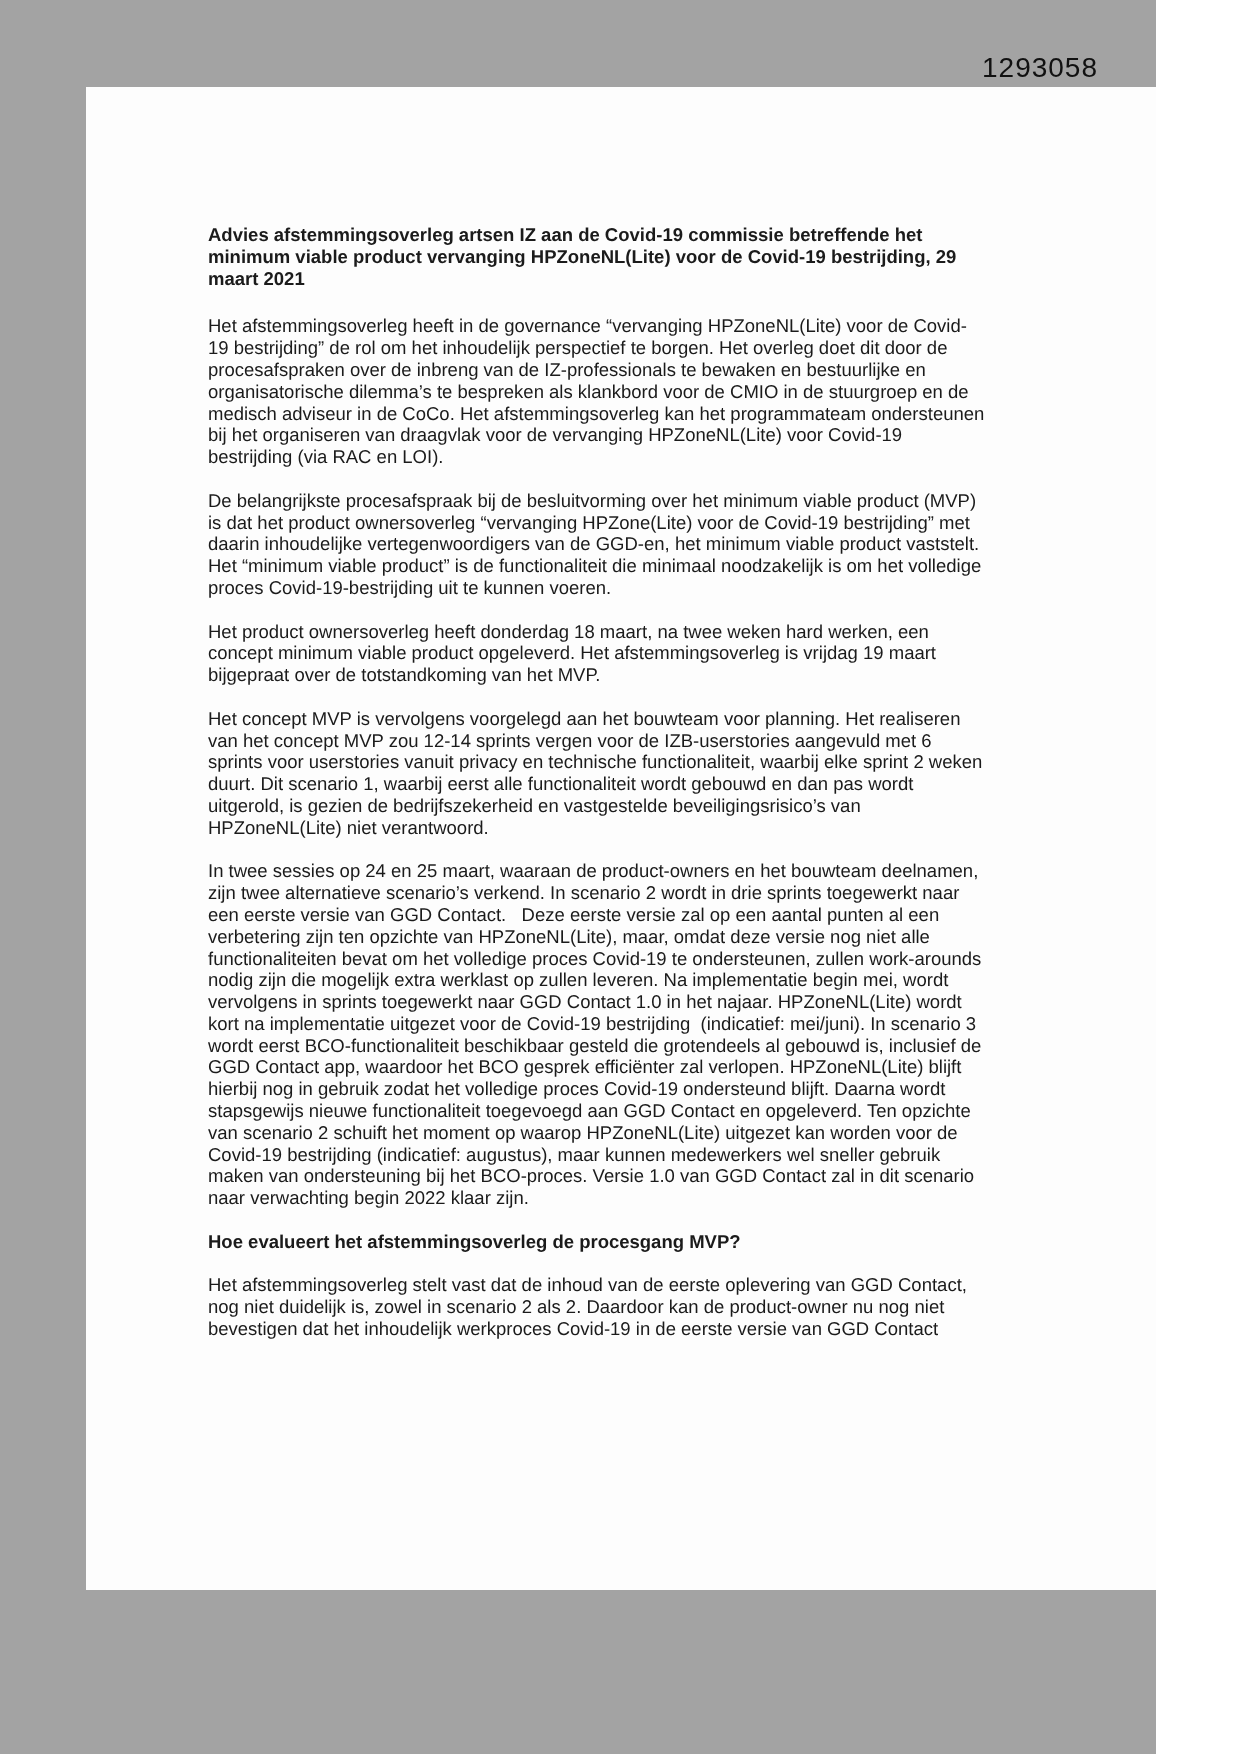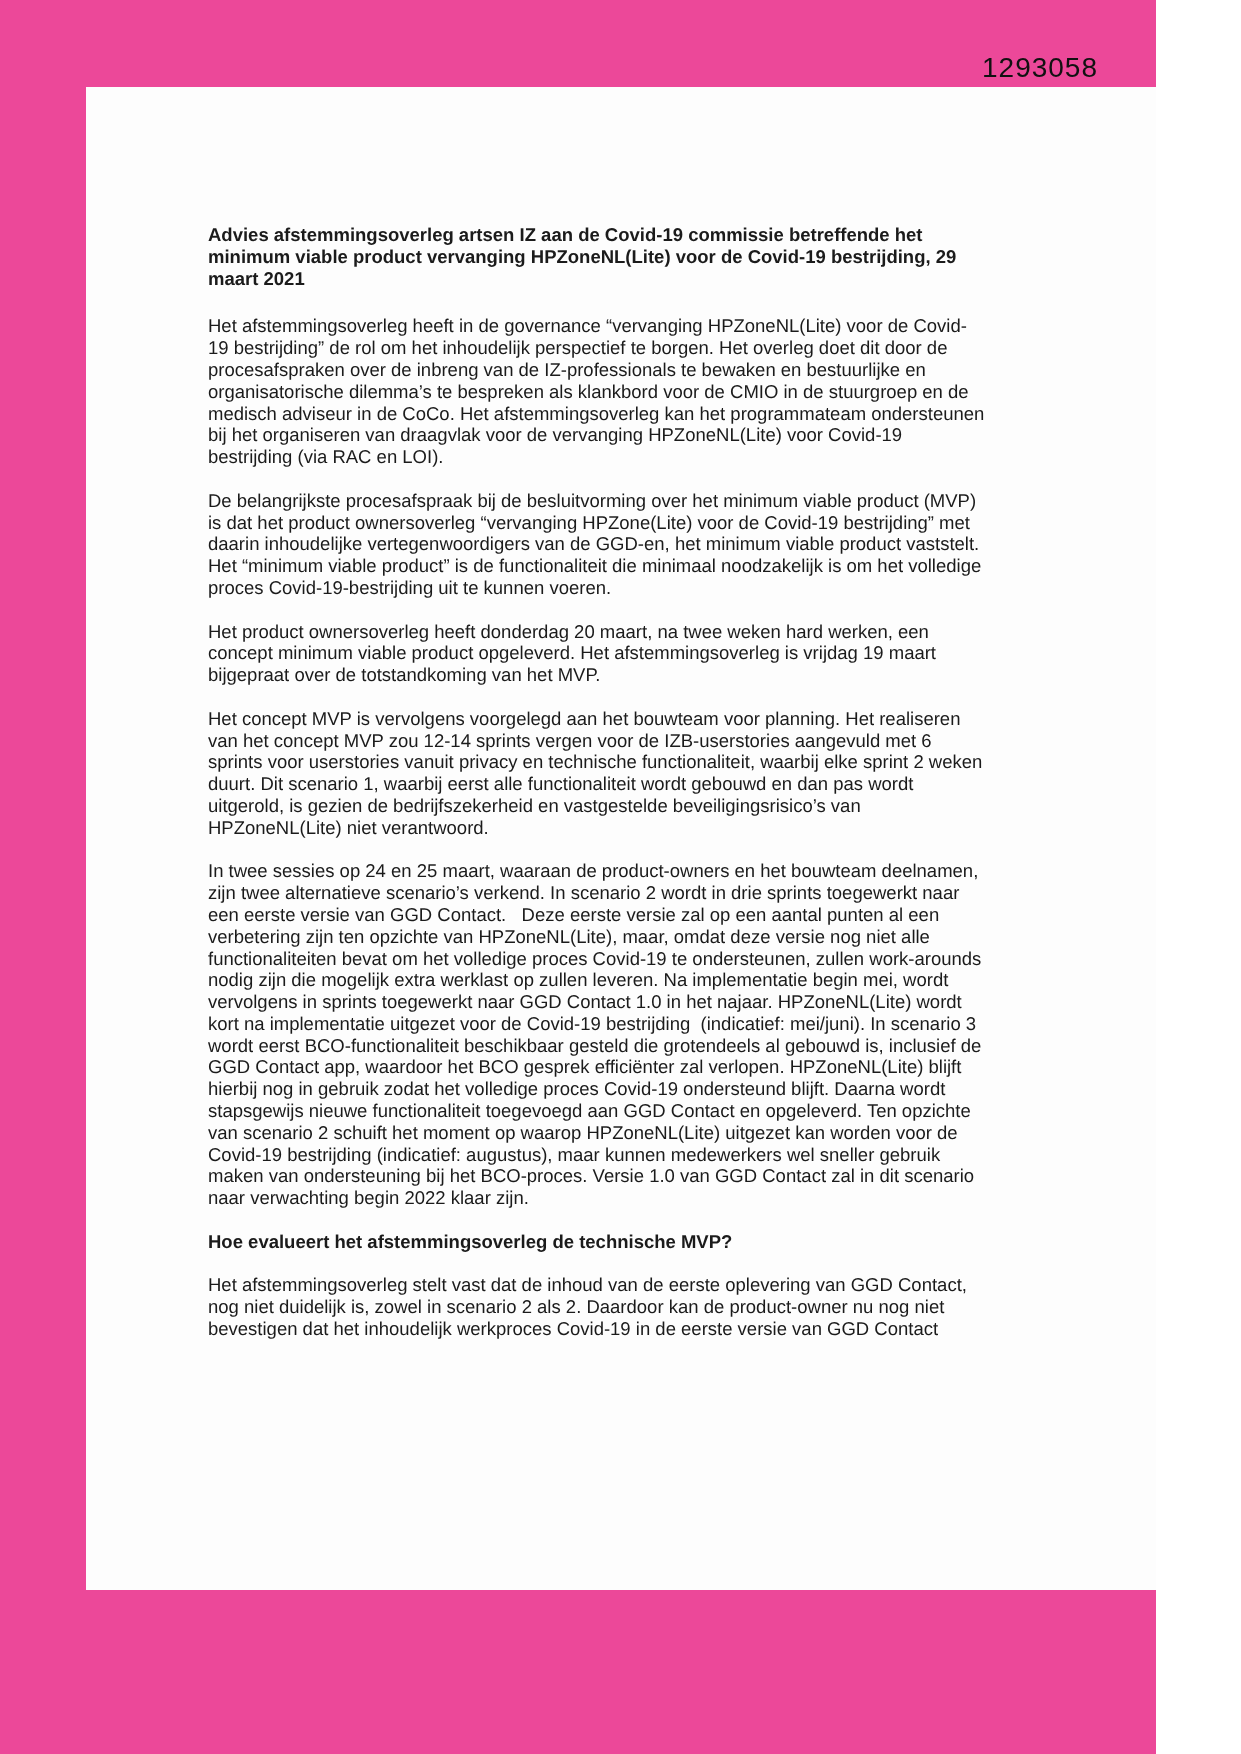--- a/index.html
+++ b/index.html
@@ -4,21 +4,21 @@
 <style>
   html, body {
     margin: 0;
     padding: 0;
     background: #ffffff;
   }
   .page {
     position: relative;
     width: 1156px;
     height: 1754px;
-    background: #ec4899;
+    background: #a3a3a3;
     overflow: hidden;
     font-family: "Liberation Sans", "DejaVu Sans", sans-serif;
     color: #1b1b1b;
   }
   
   .scan-area {
     position: absolute;
     left: 86px;
     top: 87px;
     width: 1076px;
@@ -63,23 +63,23 @@
   <div class="doc-number">1293058</div>
 
   <div class="content">
     <p class="doc-title">Advies afstemmingsoverleg artsen IZ aan de Covid-19 commissie betreffende het minimum viable product vervanging HPZoneNL(Lite) voor de Covid-19 bestrijding, 29 maart 2021</p>
 
     <p>Het afstemmingsoverleg heeft in de governance “vervanging HPZoneNL(Lite) voor de Covid-19 bestrijding” de rol om het inhoudelijk perspectief te borgen. Het overleg doet dit door de procesafspraken over de inbreng van de IZ-professionals te bewaken en bestuurlijke en organisatorische dilemma’s te bespreken als klankbord voor de CMIO in de stuurgroep en de medisch adviseur in de CoCo. Het afstemmingsoverleg kan het programmateam ondersteunen bij het organiseren van draagvlak voor de vervanging HPZoneNL(Lite) voor Covid-19 bestrijding (via RAC en LOI).</p>
 
     <p>De belangrijkste procesafspraak bij de besluitvorming over het minimum viable product (MVP) is dat het product ownersoverleg “vervanging HPZone(Lite) voor de Covid-19 bestrijding” met daarin inhoudelijke vertegenwoordigers van de GGD-en, het minimum viable product vaststelt. Het “minimum viable product” is de functionaliteit die minimaal noodzakelijk is om het volledige proces Covid-19-bestrijding uit te kunnen voeren.</p>
 
 
-    <p>Het product ownersoverleg heeft donderdag 20 maart, na twee weken hard werken, een concept minimum viable product opgeleverd. Het afstemmingsoverleg is vrijdag 19 maart bijgepraat over de totstandkoming van het MVP.</p>
+    <p>Het product ownersoverleg heeft donderdag 18 maart, na twee weken hard werken, een concept minimum viable product opgeleverd. Het afstemmingsoverleg is vrijdag 19 maart bijgepraat over de totstandkoming van het MVP.</p>
 
     <p>Het concept MVP is vervolgens voorgelegd aan het bouwteam voor planning. Het realiseren van het concept MVP zou 12-14 sprints vergen voor de IZB-userstories aangevuld met 6 sprints voor userstories vanuit privacy en technische functionaliteit, waarbij elke sprint 2 weken duurt. Dit scenario 1, waarbij eerst alle functionaliteit wordt gebouwd en dan pas wordt uitgerold, is gezien de bedrijfszekerheid en vastgestelde beveiligingsrisico’s van HPZoneNL(Lite) niet verantwoord.</p>
 
     <p>In twee sessies op 24 en 25 maart, waaraan de product-owners en het bouwteam deelnamen, zijn twee alternatieve scenario’s verkend. In scenario 2 wordt in drie sprints toegewerkt naar een eerste versie van GGD Contact.   Deze eerste versie zal op een aantal punten al een verbetering zijn ten opzichte van HPZoneNL(Lite), maar, omdat deze versie nog niet alle functionaliteiten bevat om het volledige proces Covid-19 te ondersteunen, zullen work-arounds nodig zijn die mogelijk extra werklast op zullen leveren. Na implementatie begin mei, wordt vervolgens in sprints toegewerkt naar GGD Contact 1.0 in het najaar. HPZoneNL(Lite) wordt kort na implementatie uitgezet voor de Covid-19 bestrijding  (indicatief: mei/juni). In scenario 3 wordt eerst BCO-functionaliteit beschikbaar gesteld die grotendeels al gebouwd is, inclusief de GGD Contact app, waardoor het BCO gesprek efficiënter zal verlopen. HPZoneNL(Lite) blijft hierbij nog in gebruik zodat het volledige proces Covid-19 ondersteund blijft. Daarna wordt stapsgewijs nieuwe functionaliteit toegevoegd aan GGD Contact en opgeleverd. Ten opzichte van scenario 2 schuift het moment op waarop HPZoneNL(Lite) uitgezet kan worden voor de Covid-19 bestrijding (indicatief: augustus), maar kunnen medewerkers wel sneller gebruik maken van ondersteuning bij het BCO-proces. Versie 1.0 van GGD Contact zal in dit scenario naar verwachting begin 2022 klaar zijn.</p>
 
-    <p class="section-heading">Hoe evalueert het afstemmingsoverleg de technische MVP?</p>
+    <p class="section-heading">Hoe evalueert het afstemmingsoverleg de procesgang MVP?</p>
 
     <p>Het afstemmingsoverleg stelt vast dat de inhoud van de eerste oplevering van GGD Contact, nog niet duidelijk is, zowel in scenario 2 als 2. Daardoor kan de product-owner nu nog niet bevestigen dat het inhoudelijk werkproces Covid-19 in de eerste versie van GGD Contact</p>
   </div>
 </div>
 
 </body></html>

